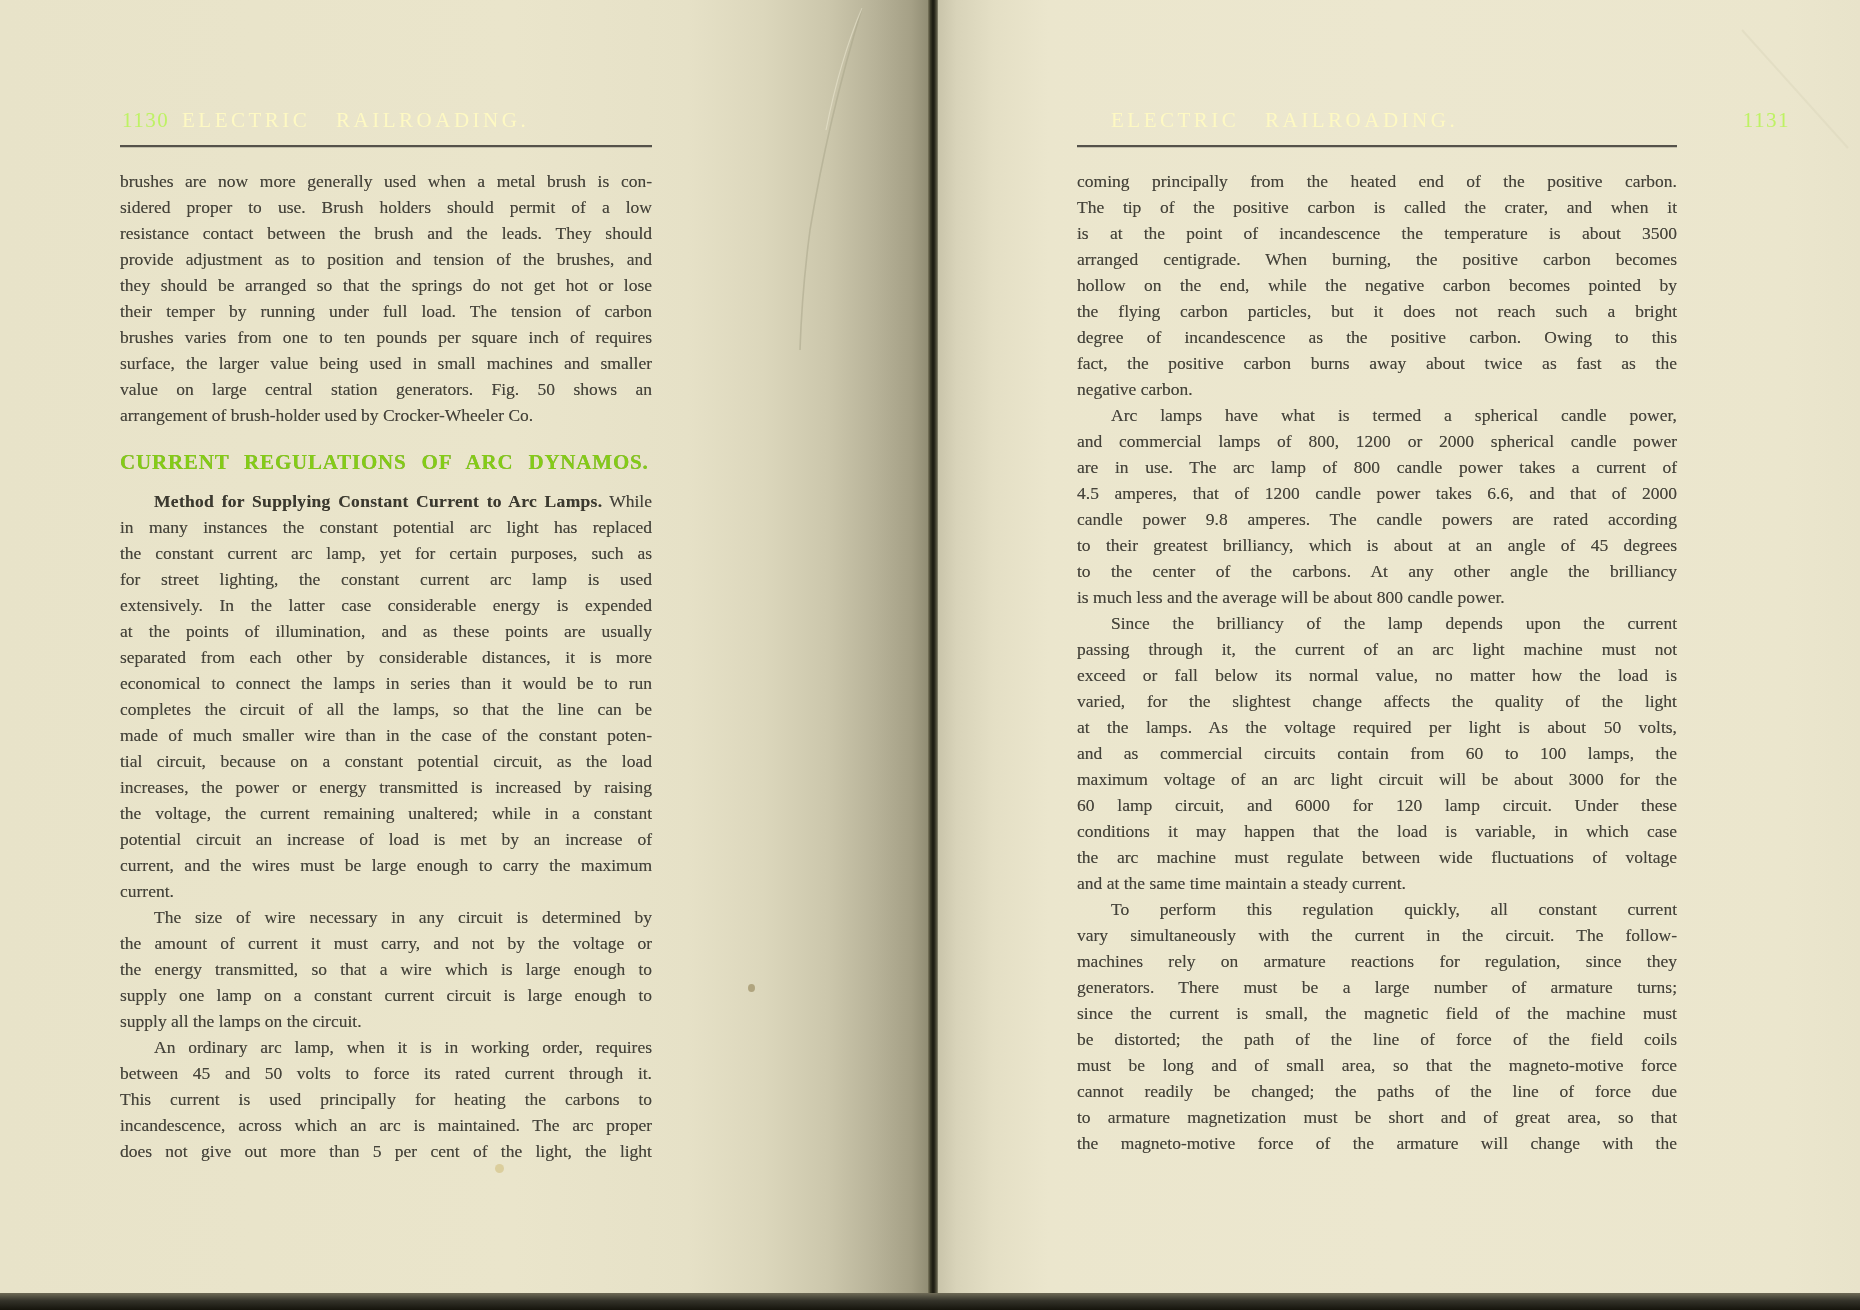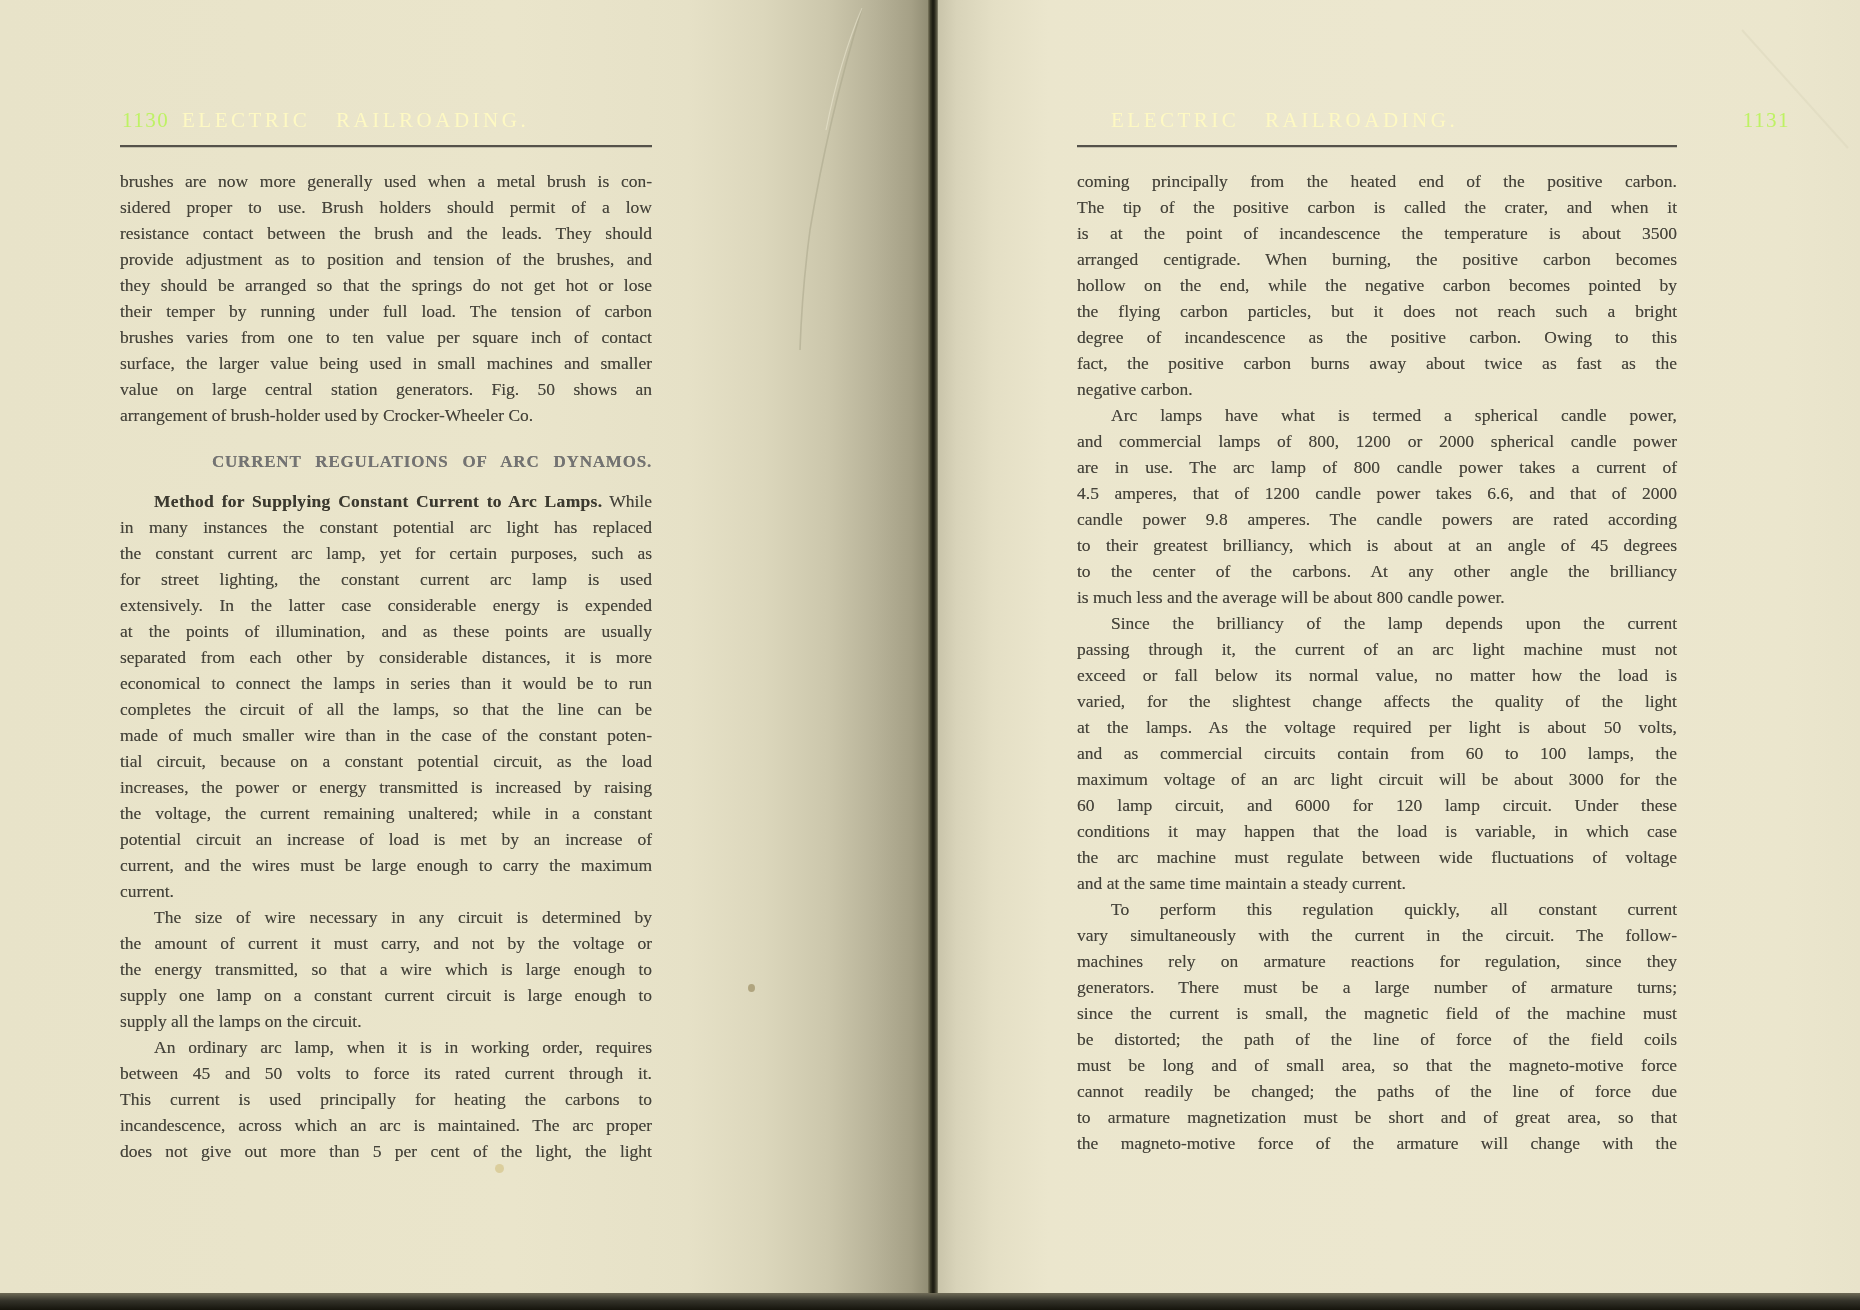--- a/index.html
+++ b/index.html
@@ -52,22 +52,22 @@
   .col-right .running-title { padding-left:34px; }
   .head-rule { height:2px; background:#55524a; margin-top:10px; box-shadow:0 1px 0 rgba(85,82,74,.25); }
 
   .page-body { margin-top:21px; font-size:17.5px; line-height:26px;
                text-shadow:0 0 .5px rgba(69,66,58,.55); }
   .line { text-align:justify; text-align-last:justify; }
   .line.flush  { text-align-last:left; }
   .line.indent { text-indent:34px; }
   .line b { color:#3b392f; letter-spacing:.3px; }
   .section-heading {
-    text-align:right; font-weight:bold; font-size:17px; line-height:26px;
-    letter-spacing:.8px; word-spacing:9px; color:#737373;
+    text-align:left; font-weight:bold; font-size:21px; line-height:26px;
+    letter-spacing:.8px; word-spacing:9px; color:#84cc16;
     margin:21px 0 13px 0;
   }
 </style>
 </head>
 <body>
 
 <div class="page-left-bg"></div>
 <div class="page-right-bg"></div>
 <div class="spine-line"></div>
 
@@ -87,21 +87,21 @@
   </div>
   <div class="head-rule"></div>
   <div class="page-body">
       <div class="para">
         <div class="line">brushes are now more generally used when a metal brush is con-</div>
         <div class="line">sidered proper to use. Brush holders should permit of a low</div>
         <div class="line">resistance contact between the brush and the leads. They should</div>
         <div class="line">provide adjustment as to position and tension of the brushes, and</div>
         <div class="line">they should be arranged so that the springs do not get hot or lose</div>
         <div class="line">their temper by running under full load. The tension of carbon</div>
-        <div class="line">brushes varies from one to ten value per square inch of contact</div>
+        <div class="line">brushes varies from one to ten pounds per square inch of requires</div>
         <div class="line">surface, the larger value being used in small machines and smaller</div>
         <div class="line">value on large central station generators. Fig. 50 shows an</div>
         <div class="line flush">arrangement of brush-holder used by Crocker-Wheeler Co.</div>
       </div>
       <div class="section-heading">CURRENT REGULATIONS OF ARC DYNAMOS.</div>
       <div class="para">
         <div class="line indent"><b>Method for Supplying Constant Current to Arc Lamps.</b> While</div>
         <div class="line">in many instances the constant potential arc light has replaced</div>
         <div class="line">the constant current arc lamp, yet for certain purposes, such as</div>
         <div class="line">for street lighting, the constant current arc lamp is used</div>

